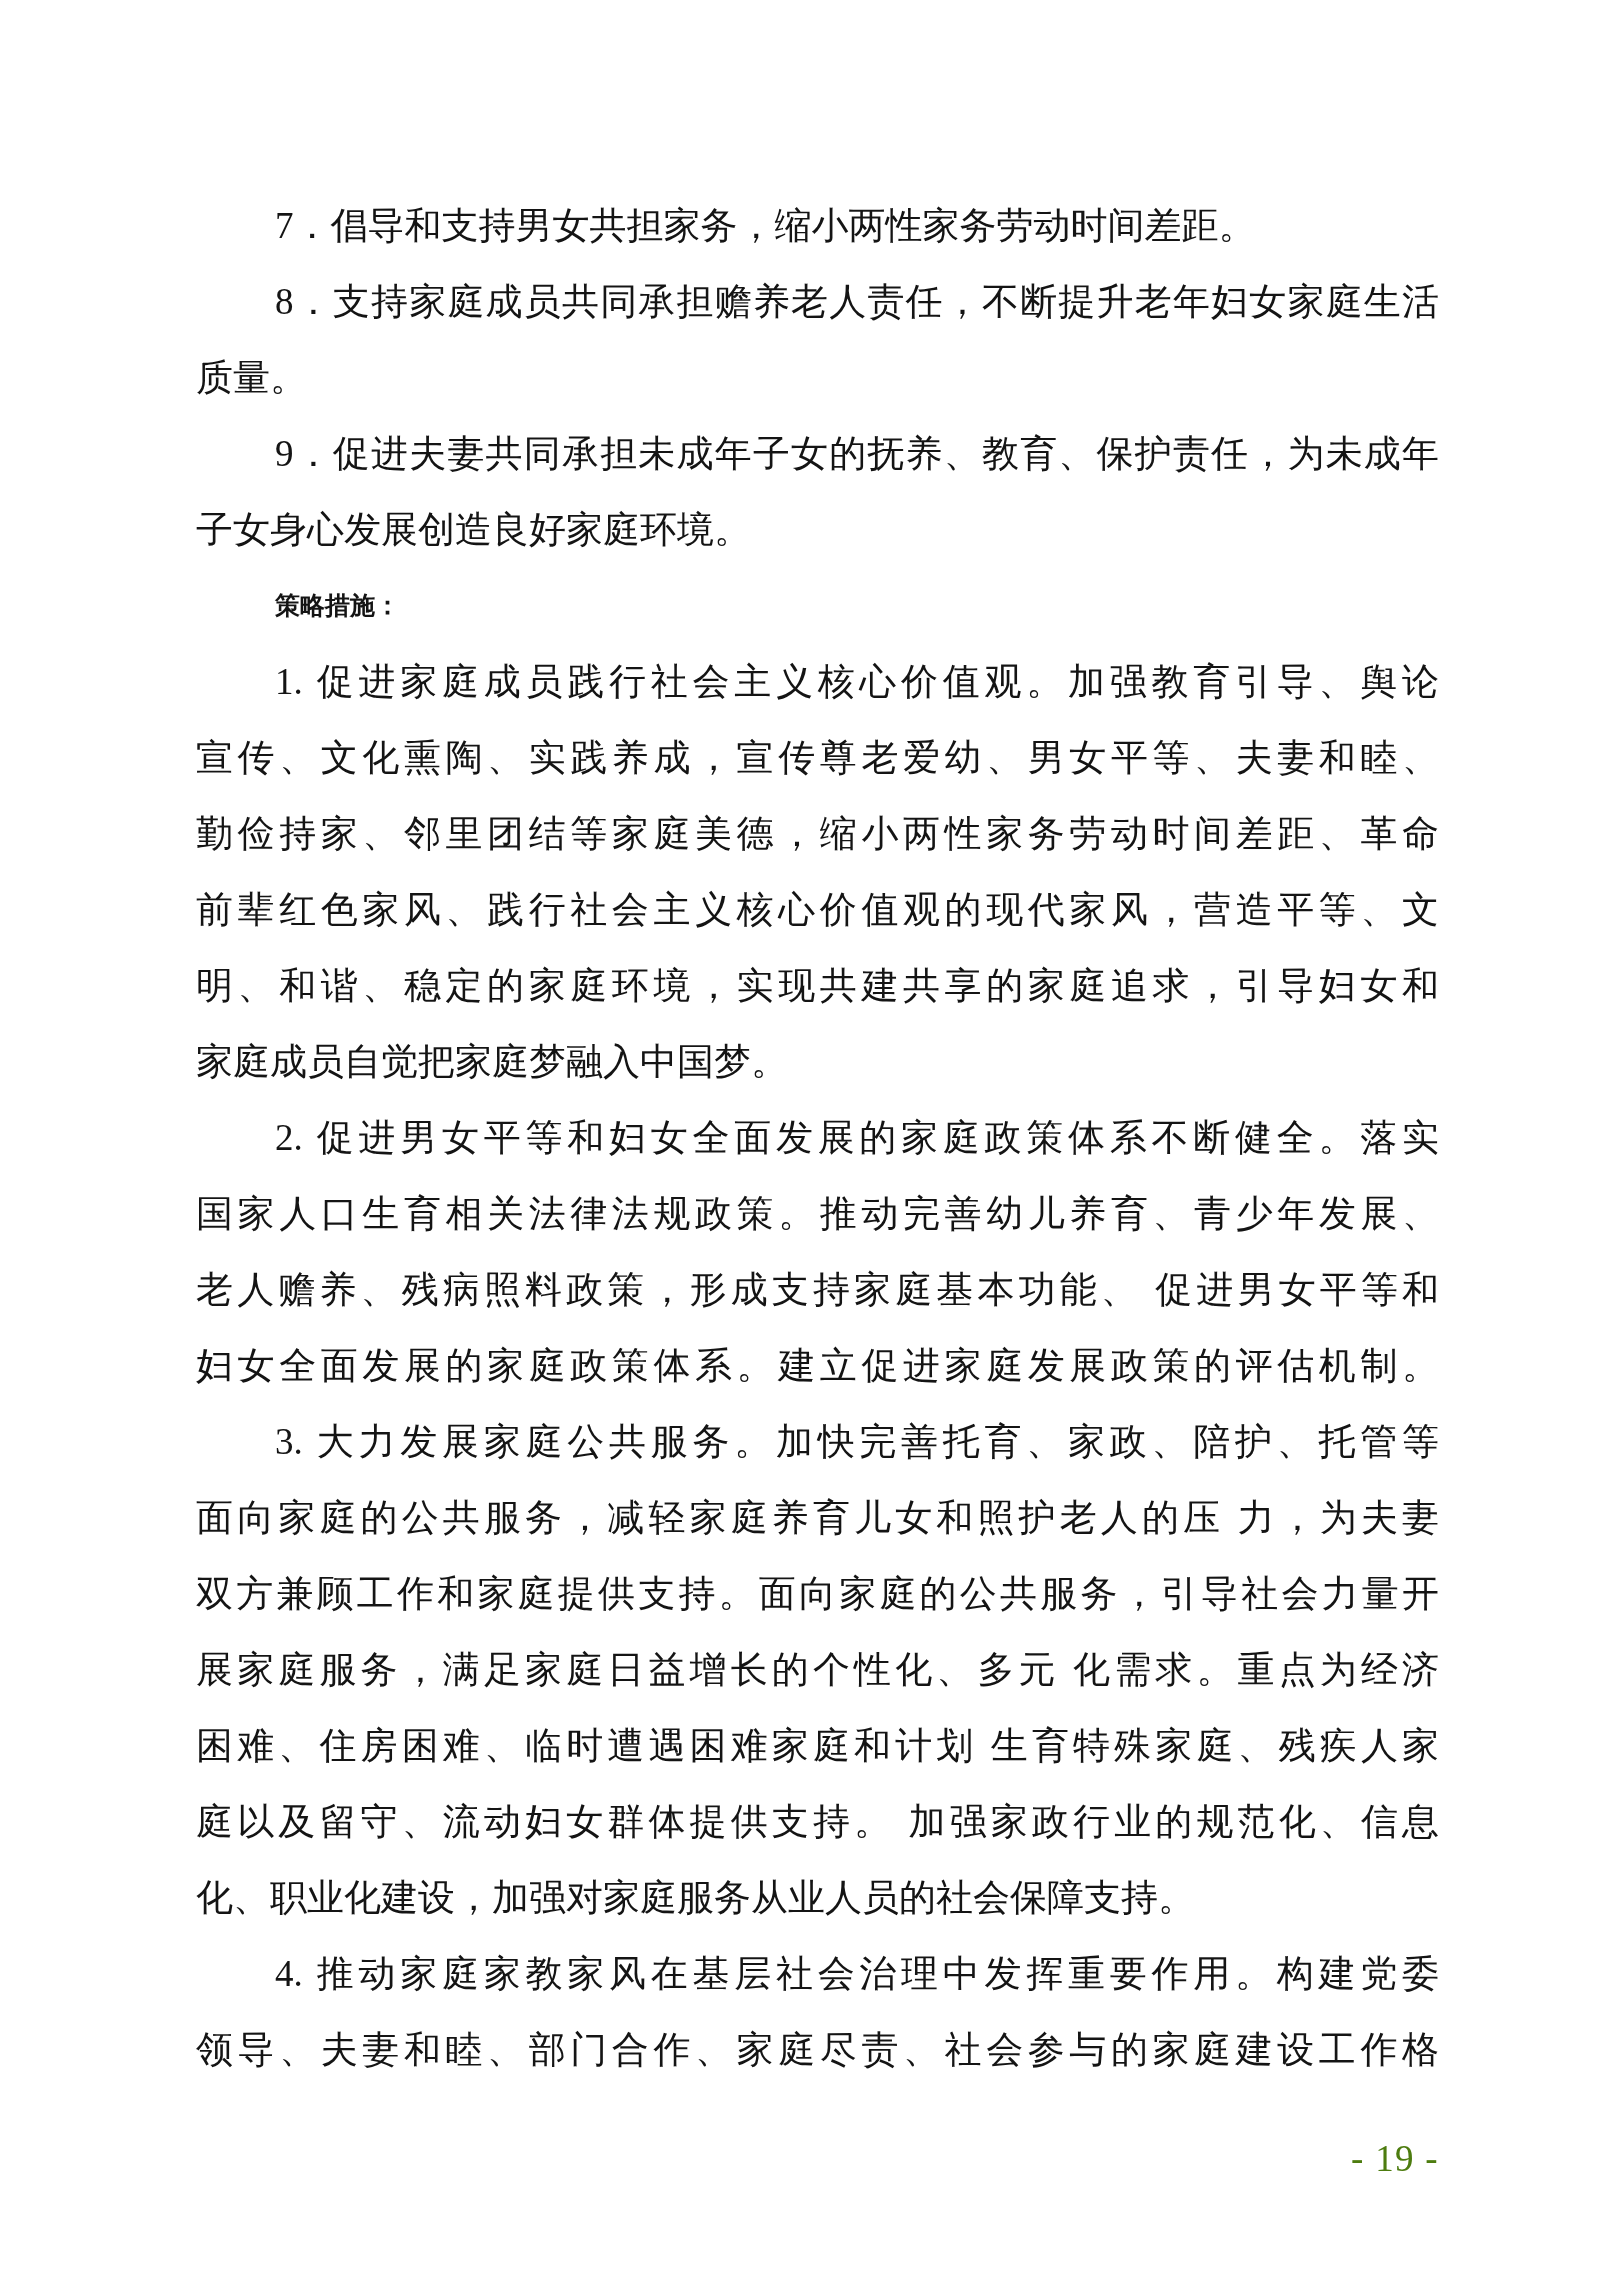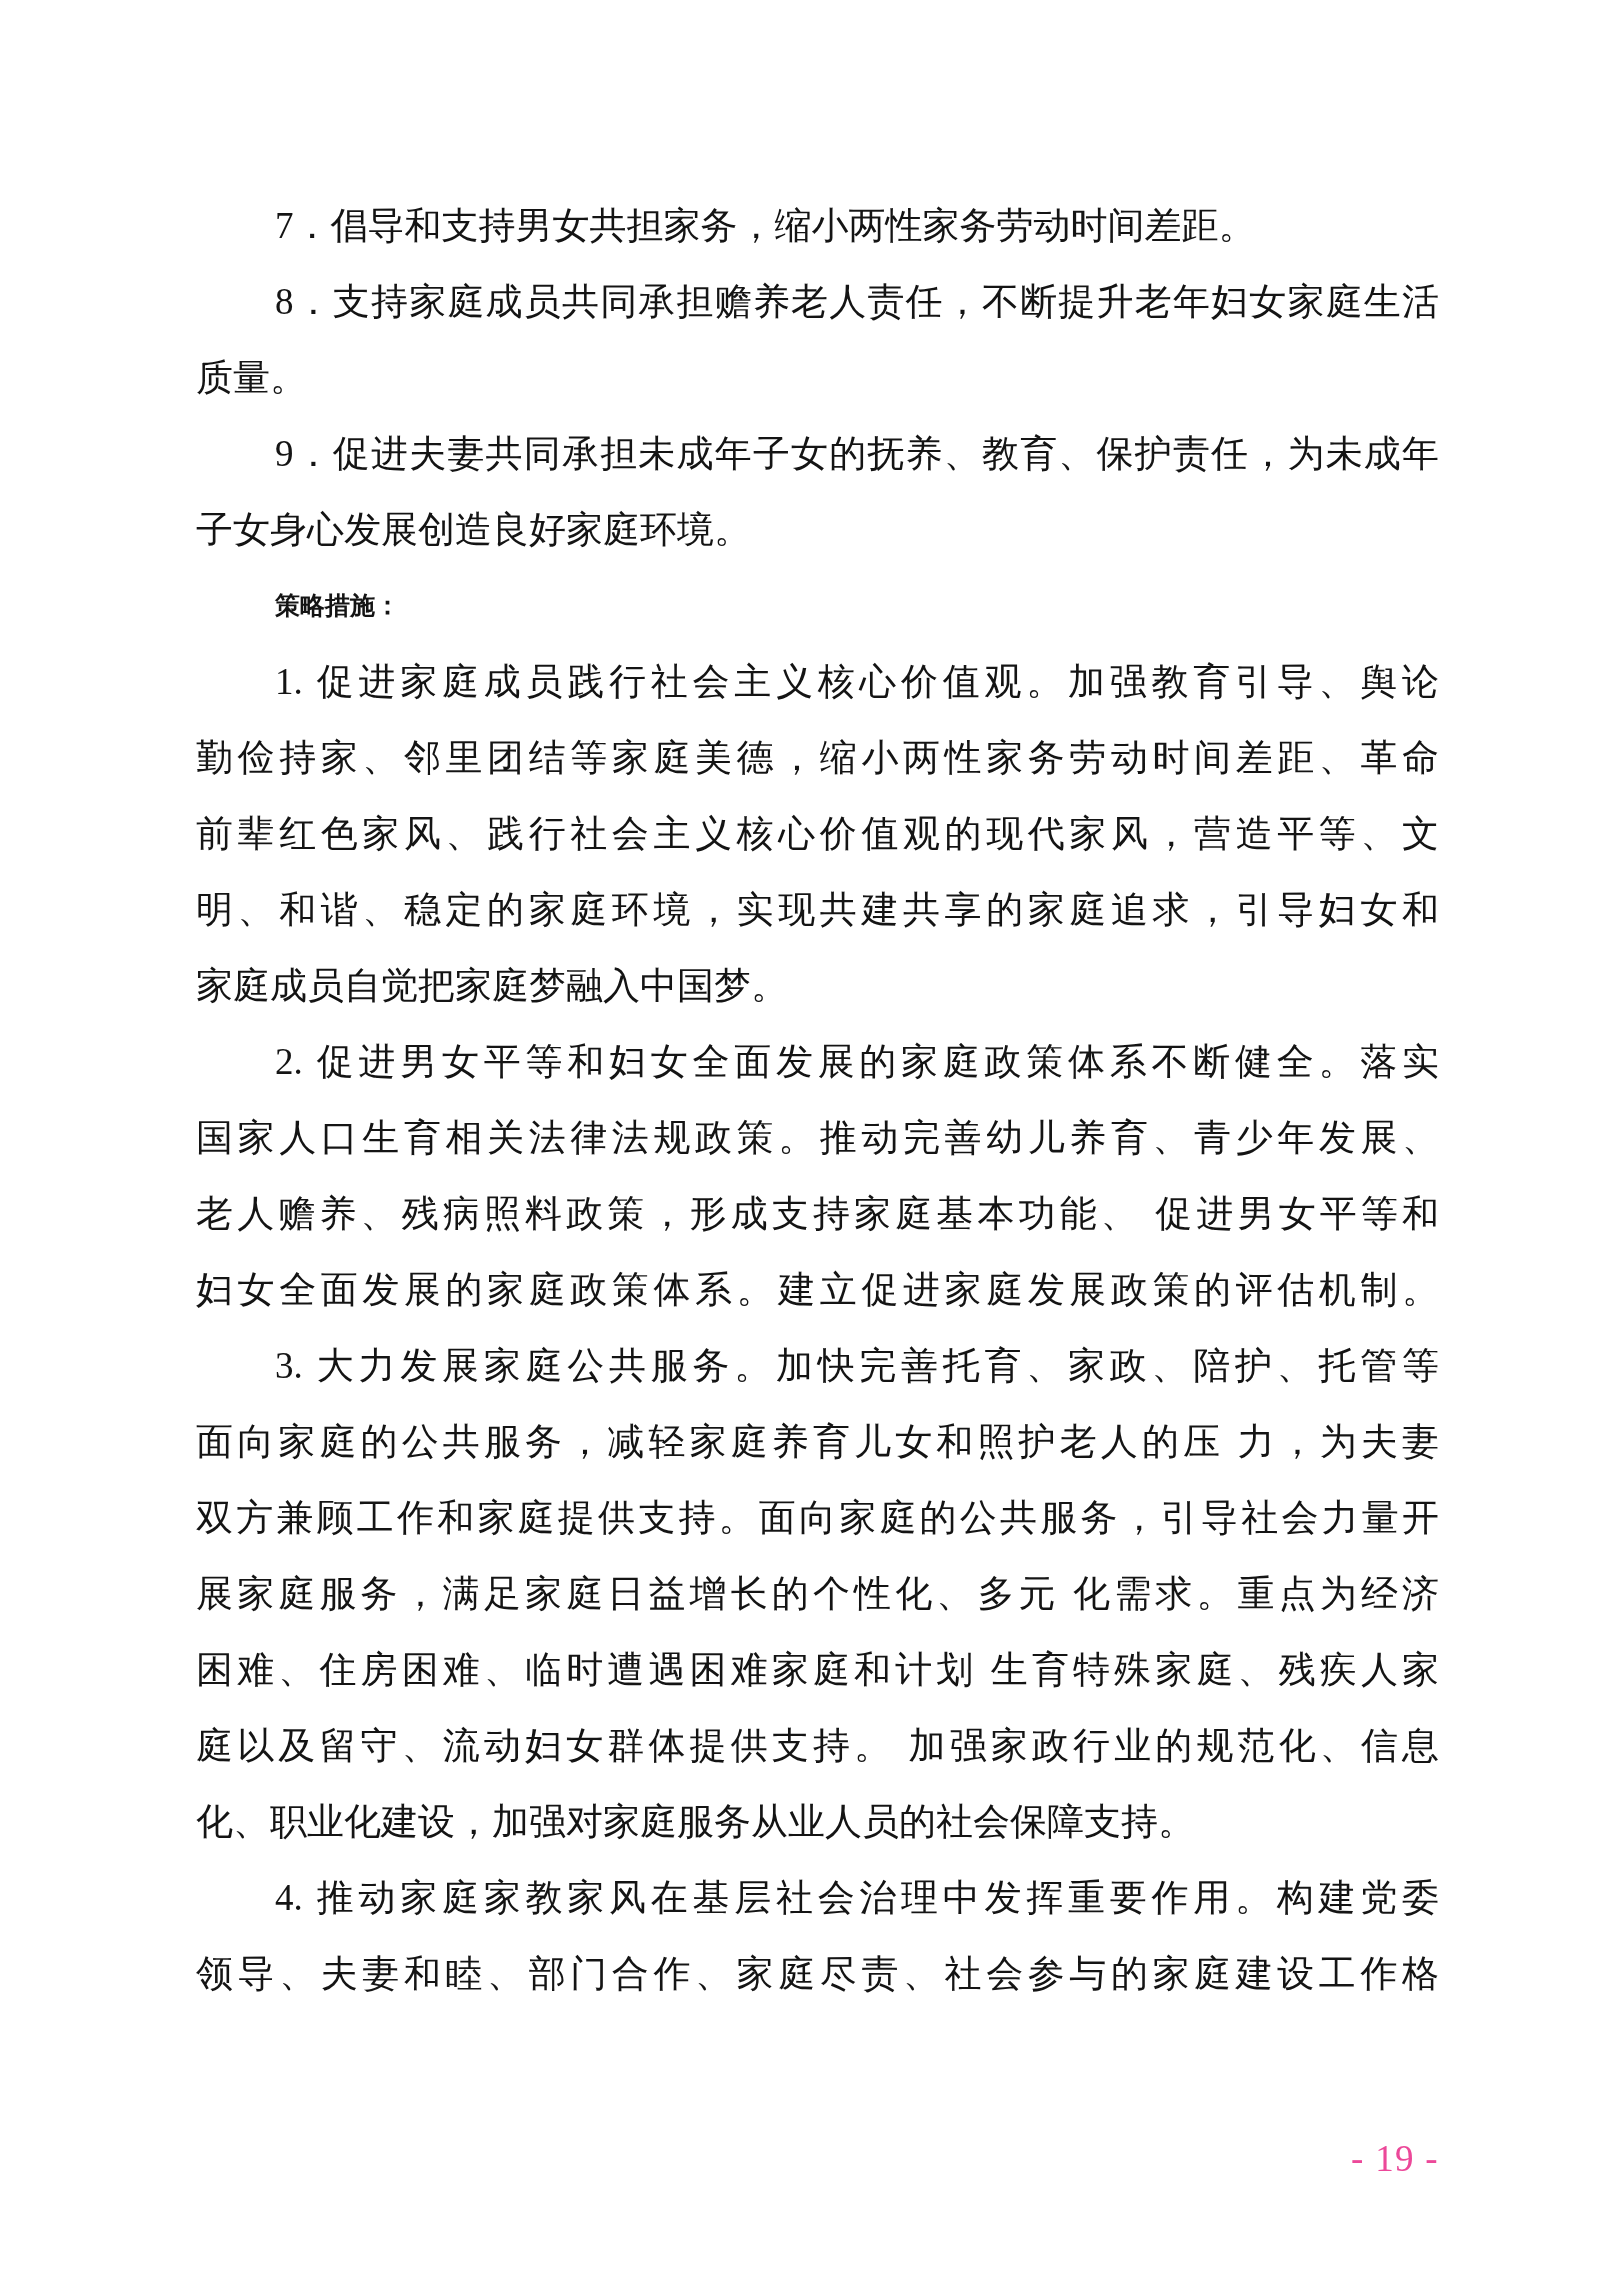--- a/index.html
+++ b/index.html
@@ -41,36 +41,37 @@
     font-weight: bold;
     font-size: 25px;
   }
   .page-number {
     position: absolute;
     top: 2138px;
     right: 183px;
     font-size: 37px;
     line-height: 41px;
     letter-spacing: 1.3px;
-    color: #ec4899;
+    color: #4d7c0f;
     font-family: "Liberation Serif", serif;
   }
 </style>
 </head>
 <body>
 
 <div class="page">
   <div class="text-block" id="document-body">
       <div class="line indent">7．倡导和支持男女共担家务，缩小两性家务劳动时间差距。</div>
       <div class="line indent fill">8．支持家庭成员共同承担赡养老人责任，不断提升老年妇女家庭生活</div>
       <div class="line">质量。</div>
       <div class="line indent fill">9．促进夫妻共同承担未成年子女的抚养、教育、保护责任，为未成年</div>
       <div class="line">子女身心发展创造良好家庭环境。</div>
       <div class="line indent bold">策略措施：</div>
       <div class="line indent fill">1. 促进家庭成员践行社会主义核心价值观。加强教育引导、舆论</div>
+      <div class="line fill">宣传、文化熏陶、实践养成，宣传尊老爱幼、男女平等、夫妻和睦、</div>
       <div class="line fill">勤俭持家、邻里团结等家庭美德，缩小两性家务劳动时间差距、革命</div>
       <div class="line fill">前辈红色家风、践行社会主义核心价值观的现代家风，营造平等、文</div>
       <div class="line fill">明、和谐、稳定的家庭环境，实现共建共享的家庭追求，引导妇女和</div>
       <div class="line">家庭成员自觉把家庭梦融入中国梦。</div>
       <div class="line indent fill">2. 促进男女平等和妇女全面发展的家庭政策体系不断健全。落实</div>
       <div class="line fill">国家人口生育相关法律法规政策。推动完善幼儿养育、青少年发展、</div>
       <div class="line fill">老人赡养、残病照料政策，形成支持家庭基本功能、 促进男女平等和</div>
       <div class="line fill">妇女全面发展的家庭政策体系。建立促进家庭发展政策的评估机制。</div>
       <div class="line indent fill">3. 大力发展家庭公共服务。加快完善托育、家政、陪护、托管等</div>
       <div class="line fill">面向家庭的公共服务，减轻家庭养育儿女和照护老人的压 力，为夫妻</div>

